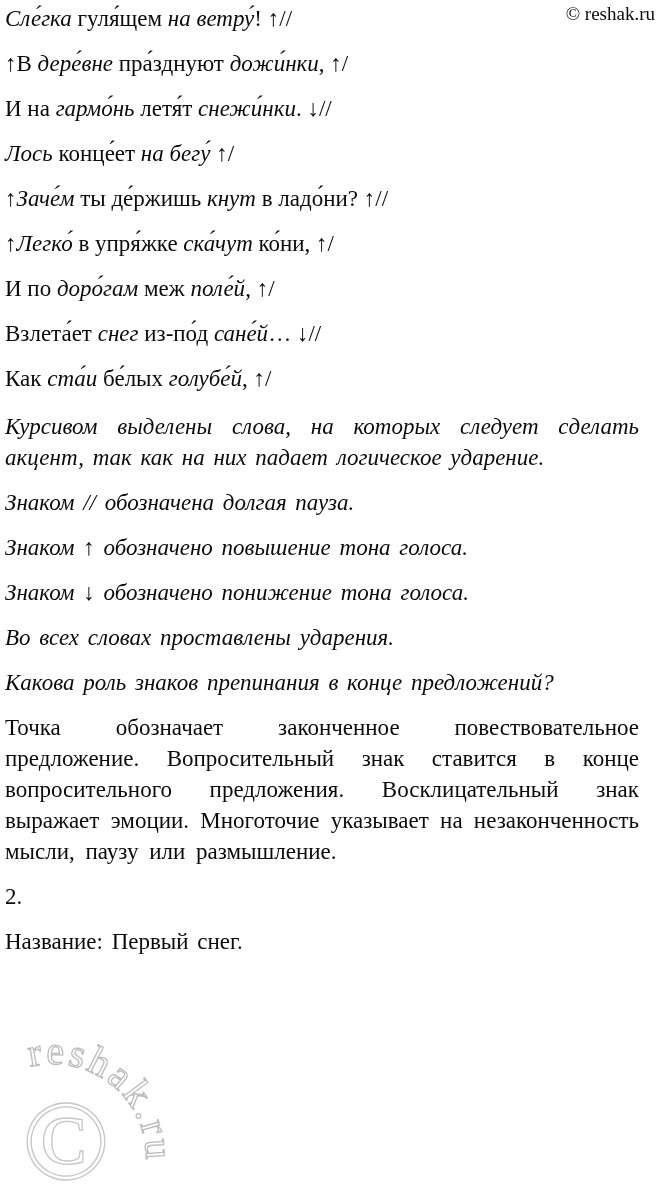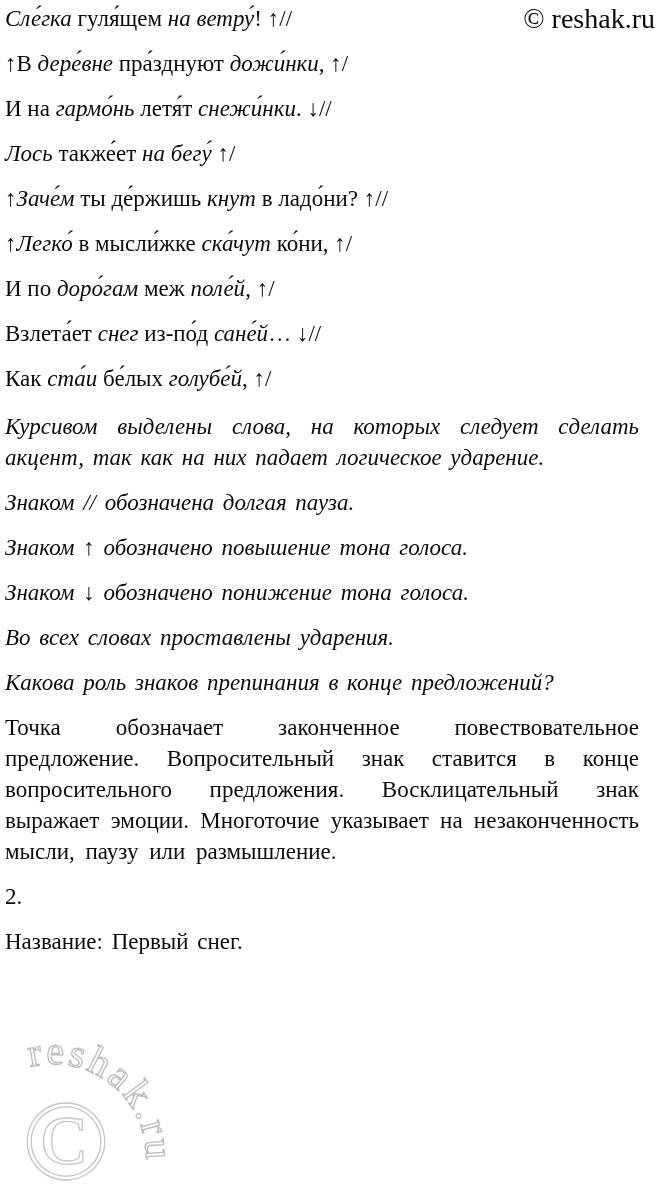--- a/index.html
+++ b/index.html
@@ -13,21 +13,21 @@
     position: relative;
     overflow: hidden;
   }
   .content {
     padding: 6px 20px 0 5px;
   }
   .brand {
     position: absolute;
     top: 3px;
     right: 4px;
-    font-size: 28px;
+    font-size: 19px;
     white-space: nowrap;
   }
   .poem-line {
     margin: 0 0 19px 0;
     line-height: 26px;
     white-space: nowrap;
   }
   .it { font-style: italic; }
   .para {
     margin: 0 0 14px 0;
@@ -65,23 +65,23 @@
 <body>
 
 <div class="page">
   <div class="brand">© reshak.ru</div>
 
   <div class="content">
     <div id="poem">
         <p class="poem-line"><span class="it">Сле́гка</span><span> гуля́щем </span><span class="it">на ветру́</span><span>! ↑//</span></p>
         <p class="poem-line"><span>↑В </span><span class="it">дере́вне</span><span> пра́зднуют </span><span class="it">дожи́нки</span><span>, ↑/</span></p>
         <p class="poem-line"><span>И на </span><span class="it">гармо́нь</span><span> летя́т </span><span class="it">снежи́нки</span><span>. ↓//</span></p>
-        <p class="poem-line"><span class="it">Лось</span><span> также́ет </span><span class="it">на бегу́</span><span> ↑/</span></p>
+        <p class="poem-line"><span class="it">Лось</span><span> конце́ет </span><span class="it">на бегу́</span><span> ↑/</span></p>
         <p class="poem-line"><span>↑</span><span class="it">Заче́м</span><span> ты де́ржишь </span><span class="it">кнут</span><span> в ладо́ни? ↑//</span></p>
-        <p class="poem-line"><span>↑</span><span class="it">Легко́</span><span> в мысли́жке </span><span class="it">ска́чут</span><span> ко́ни, ↑/</span></p>
+        <p class="poem-line"><span>↑</span><span class="it">Легко́</span><span> в упря́жке </span><span class="it">ска́чут</span><span> ко́ни, ↑/</span></p>
         <p class="poem-line"><span>И по </span><span class="it">доро́гам</span><span> меж </span><span class="it">поле́й</span><span>, ↑/</span></p>
         <p class="poem-line"><span>Взлета́ет </span><span class="it">снег</span><span> из-по́д </span><span class="it">сане́й</span><span>… ↓//</span></p>
         <p class="poem-line"><span>Как </span><span class="it">ста́и</span><span> бе́лых </span><span class="it">голубе́й</span><span>, ↑/</span></p>
       </div>
     <div id="paras">
         <p class="para italic">Курсивом выделены слова, на которых следует сделать акцент, так как на них падает логическое ударение.</p>
         <p class="para italic">Знаком // обозначена долгая пауза.</p>
         <p class="para italic">Знаком ↑ обозначено повышение тона голоса.</p>
         <p class="para italic">Знаком ↓ обозначено понижение тона голоса.</p>
         <p class="para italic">Во всех словах проставлены ударения.</p>

